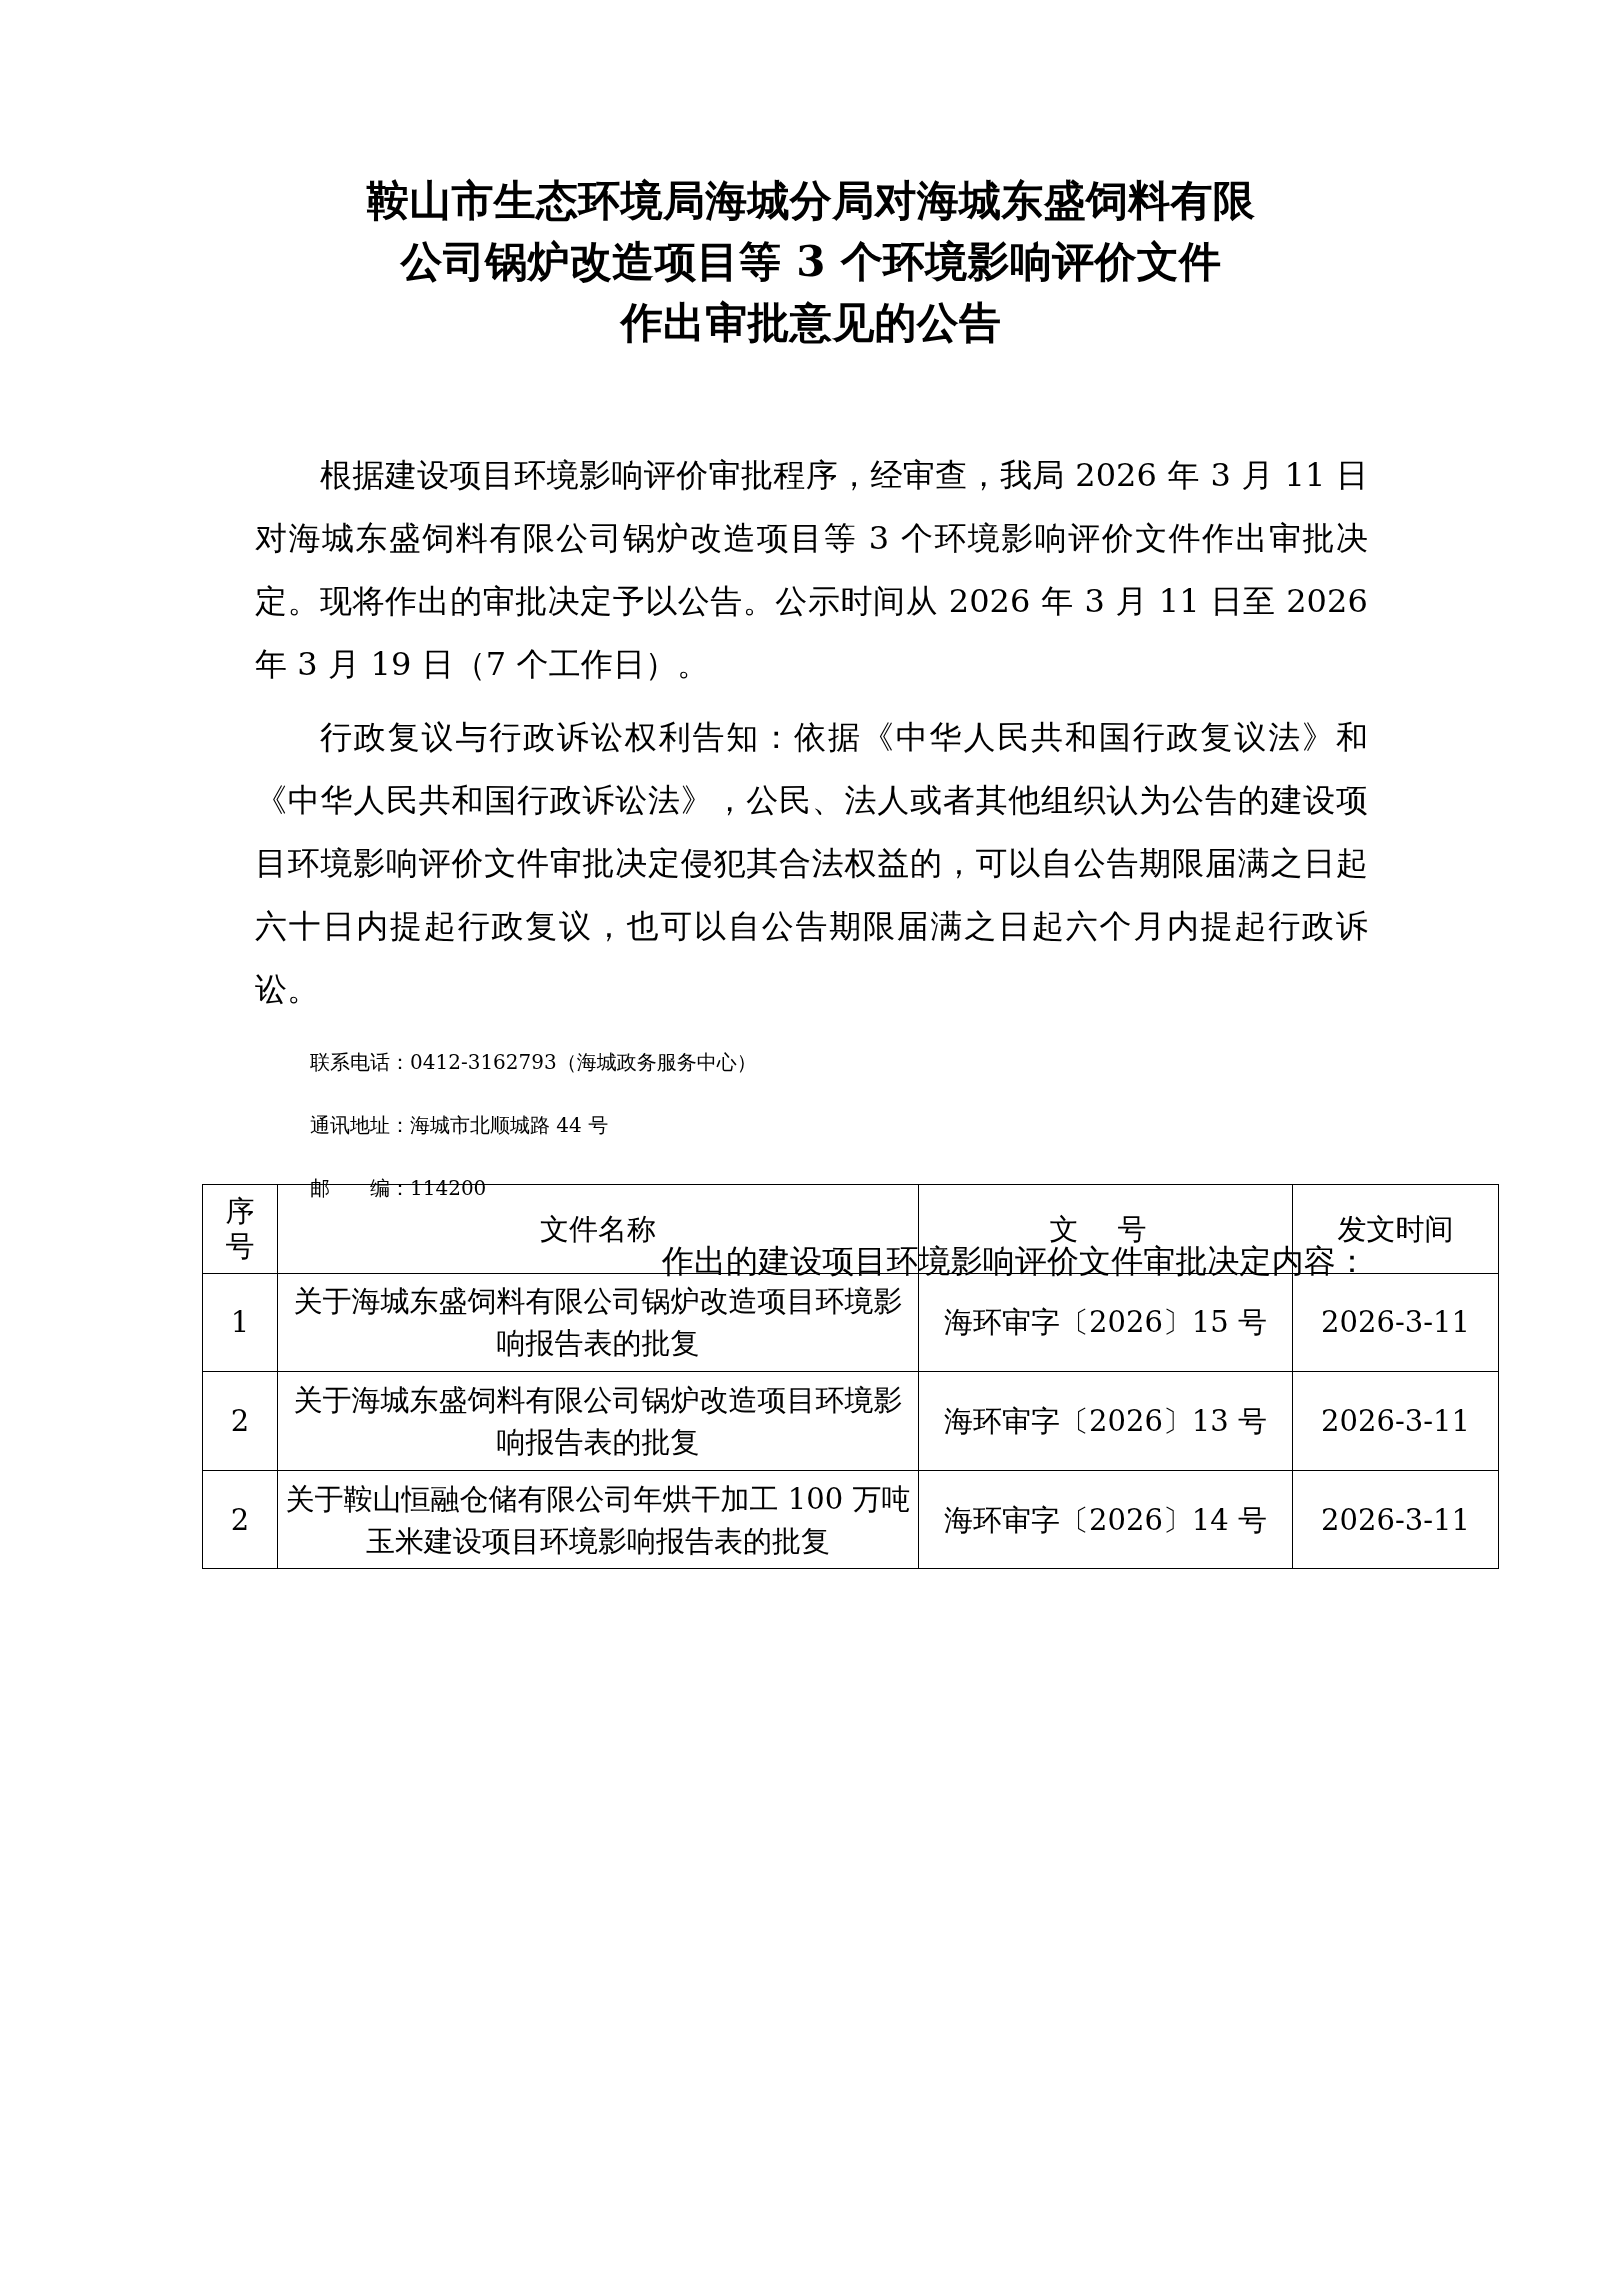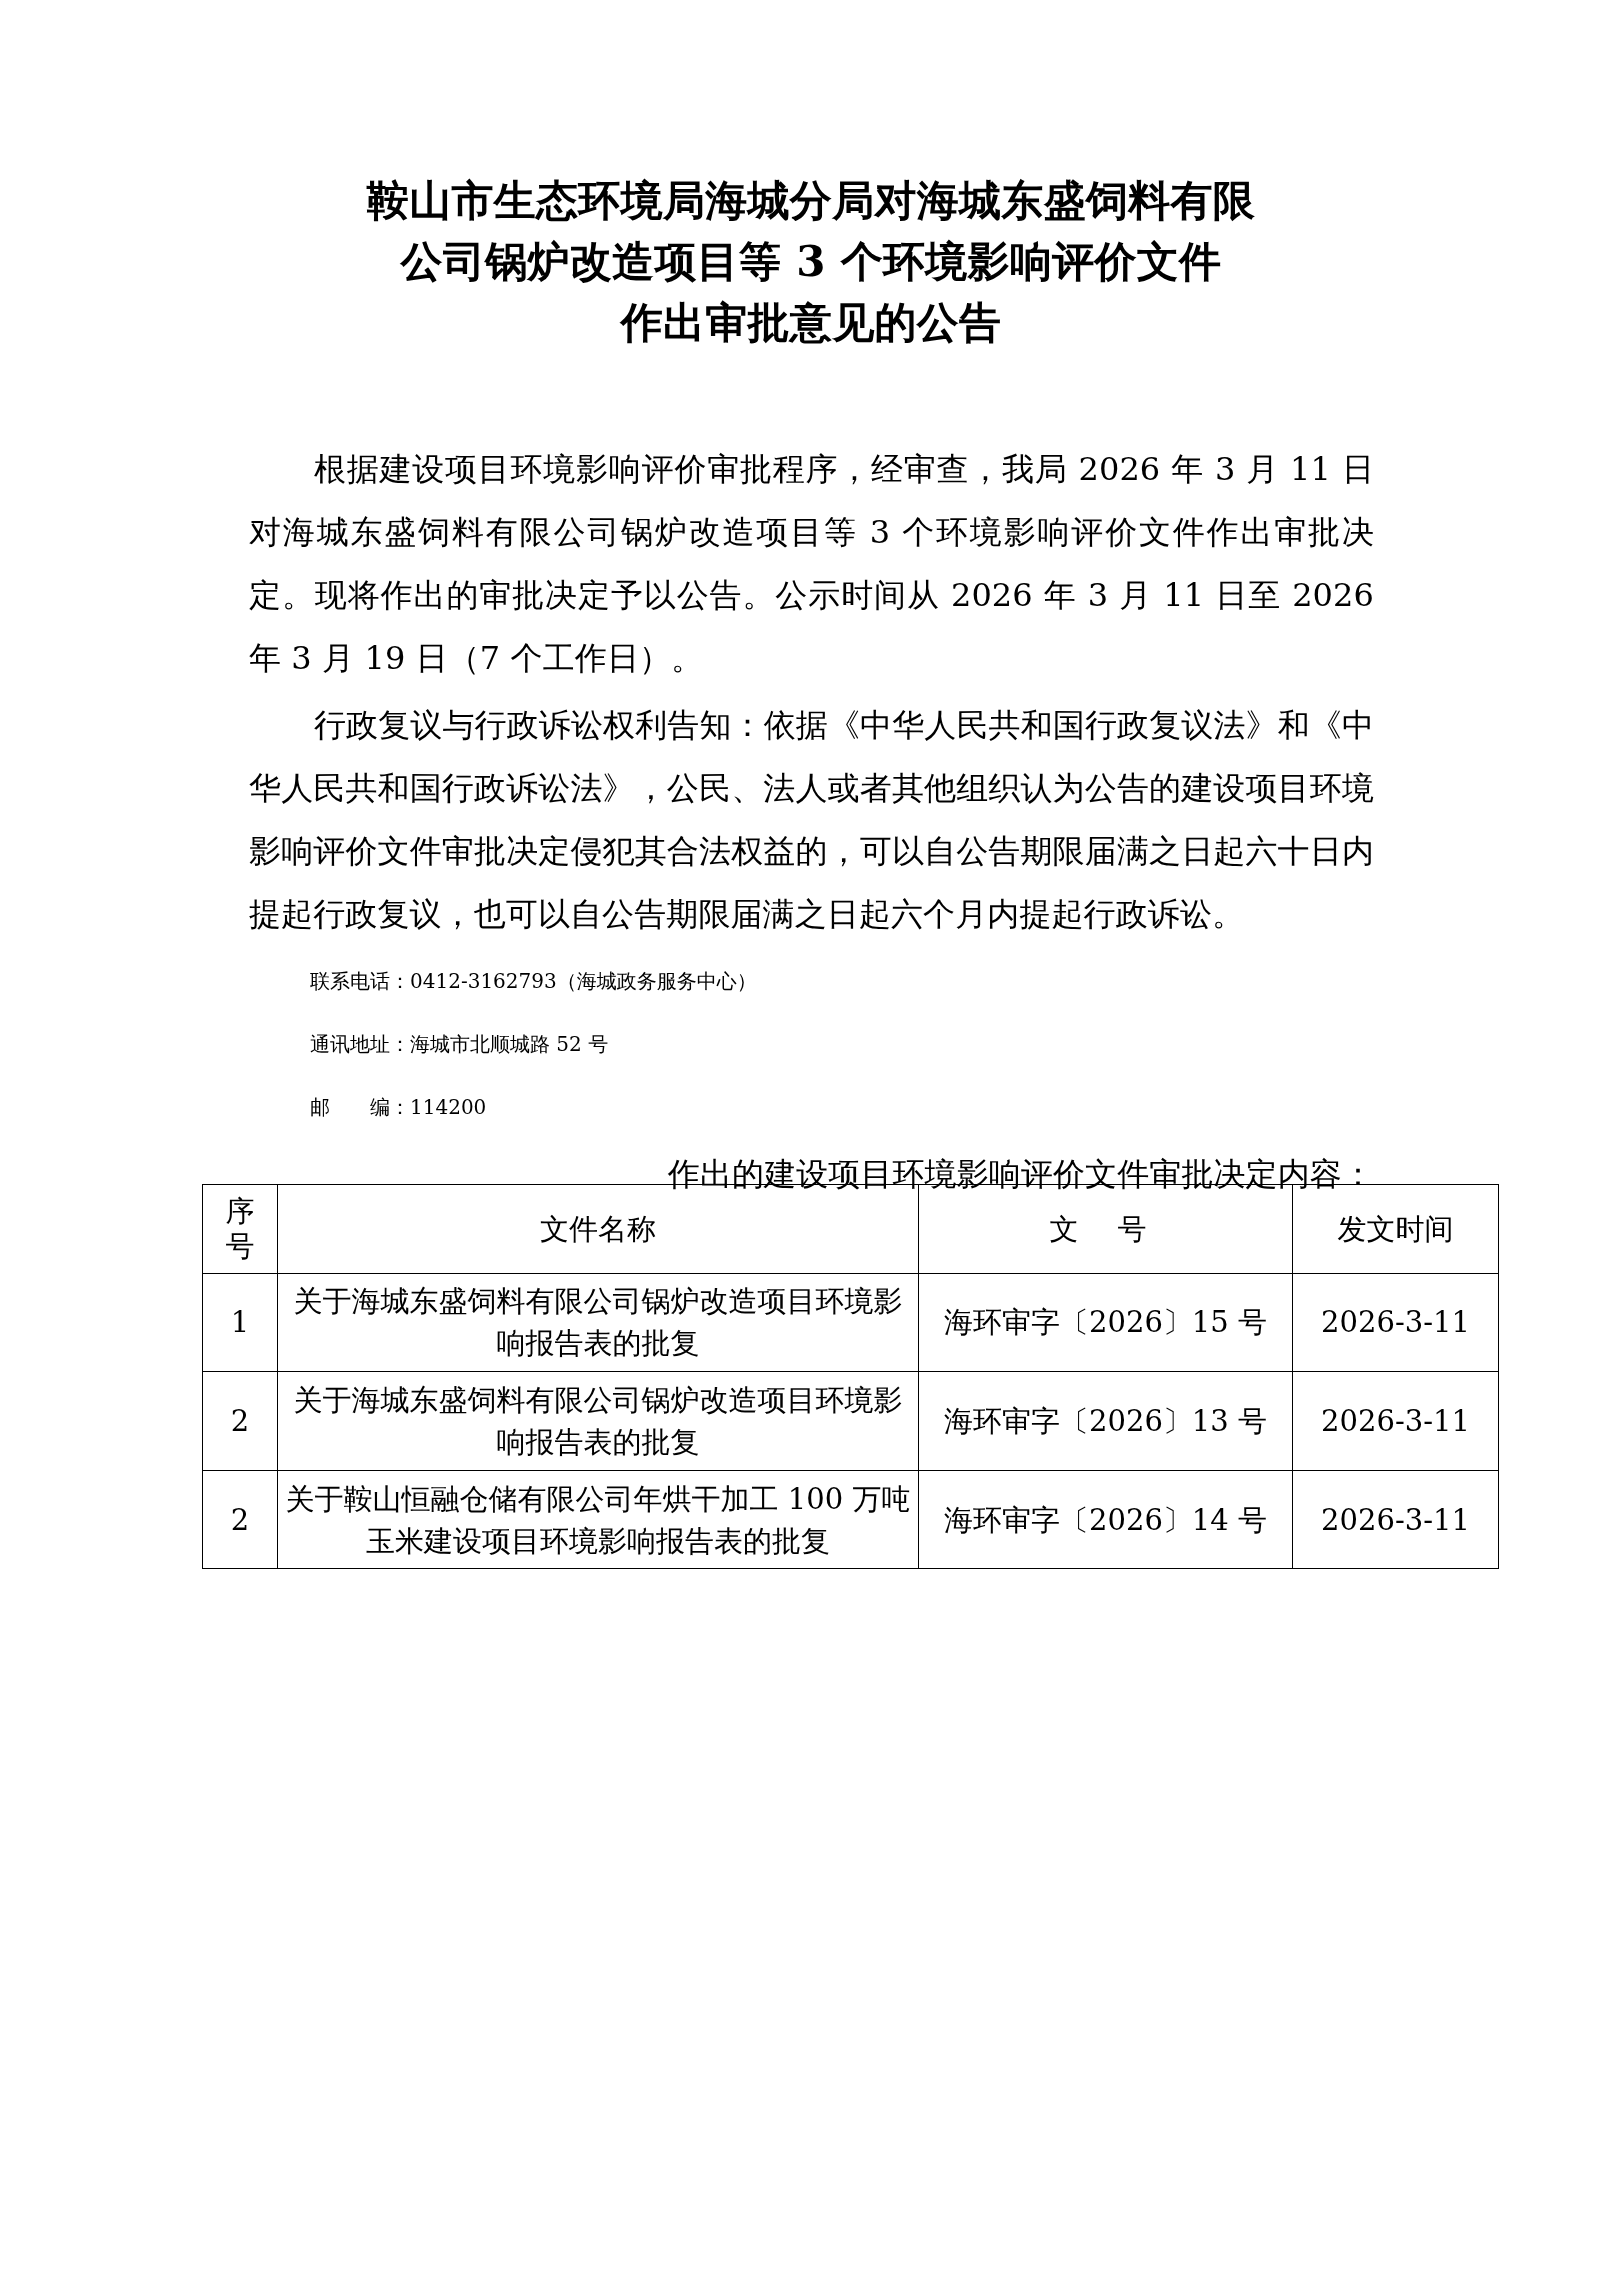--- a/index.html
+++ b/index.html
@@ -42,21 +42,21 @@
 
   
   .body-block {
     position: absolute;
     left: 245px;
     top: 434px;
     width: 1133px;
   }
 
   p.para {
-    margin: 4px;
+    margin: 10px;
     font-size: 32px;
     line-height: 63px;
     text-align: justify;
     text-justify: inter-character;
     text-indent: 65px;
     letter-spacing: 0.1px;
   }
   p.para.last-line-natural {
     text-align-last: left;
   }
@@ -136,21 +136,21 @@
   </div>
 
   <div class="body-block">
 
     <p class="para last-line-natural">根据建设项目环境影响评价审批程序，经审查，我局 2026 年 3 月 11 日对海城东盛饲料有限公司锅炉改造项目等 3 个环境影响评价文件作出审批决定。现将作出的审批决定予以公告。公示时间从 2026 年 3 月 11 日至 2026 年 3 月 19 日（7 个工作日）。</p>
 
     <p class="para last-line-natural">行政复议与行政诉讼权利告知：依据《中华人民共和国行政复议法》和《中华人民共和国行政诉讼法》，公民、法人或者其他组织认为公告的建设项目环境影响评价文件审批决定侵犯其合法权益的，可以自公告期限届满之日起六十日内提起行政复议，也可以自公告期限届满之日起六个月内提起行政诉讼。</p>
 
     <p class="contact">联系电话：0412-3162793（海城政务服务中心）</p>
 
-    <p class="contact">通讯地址：海城市北顺城路 52 号</p>
+    <p class="contact">通讯地址：海城市北顺城路 44 号</p>
 
     <p class="contact">邮　　编：114200</p>
 
     <p class="para noindent">作出的建设项目环境影响评价文件审批决定内容：</p>
   </div>
 
   <div class="doc-table-wrap">
     <table class="doc-table">
       <colgroup>
         <col class="col-seq">

